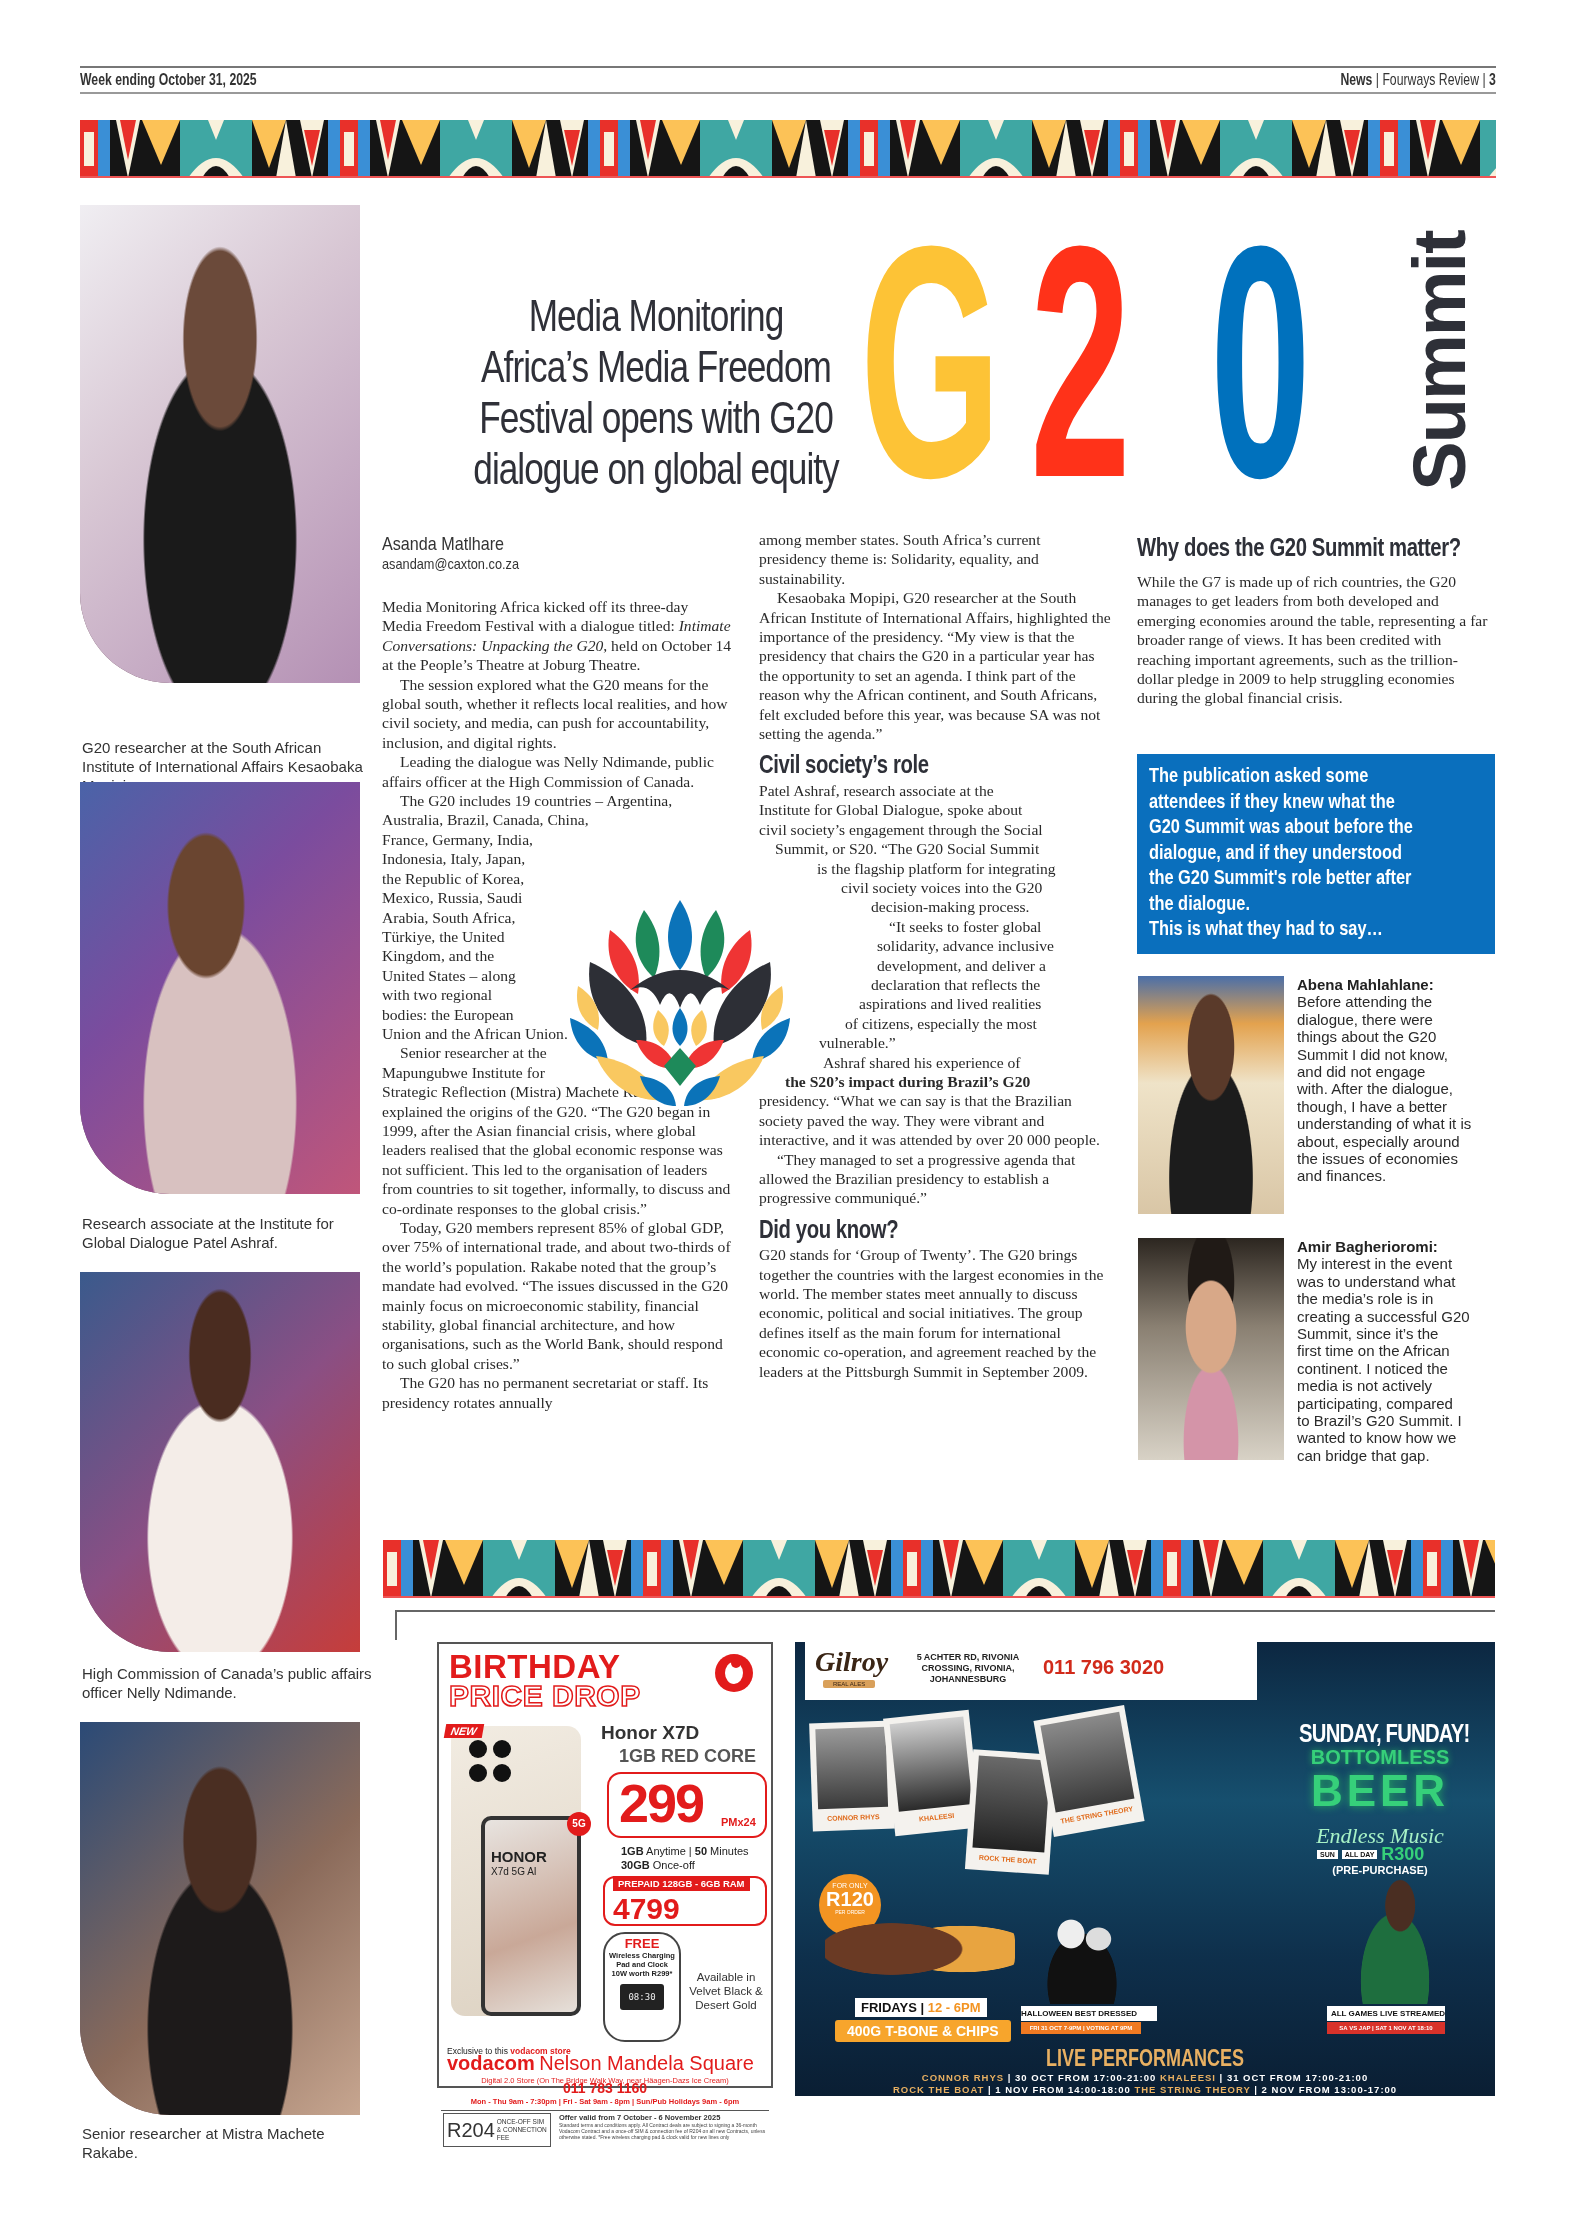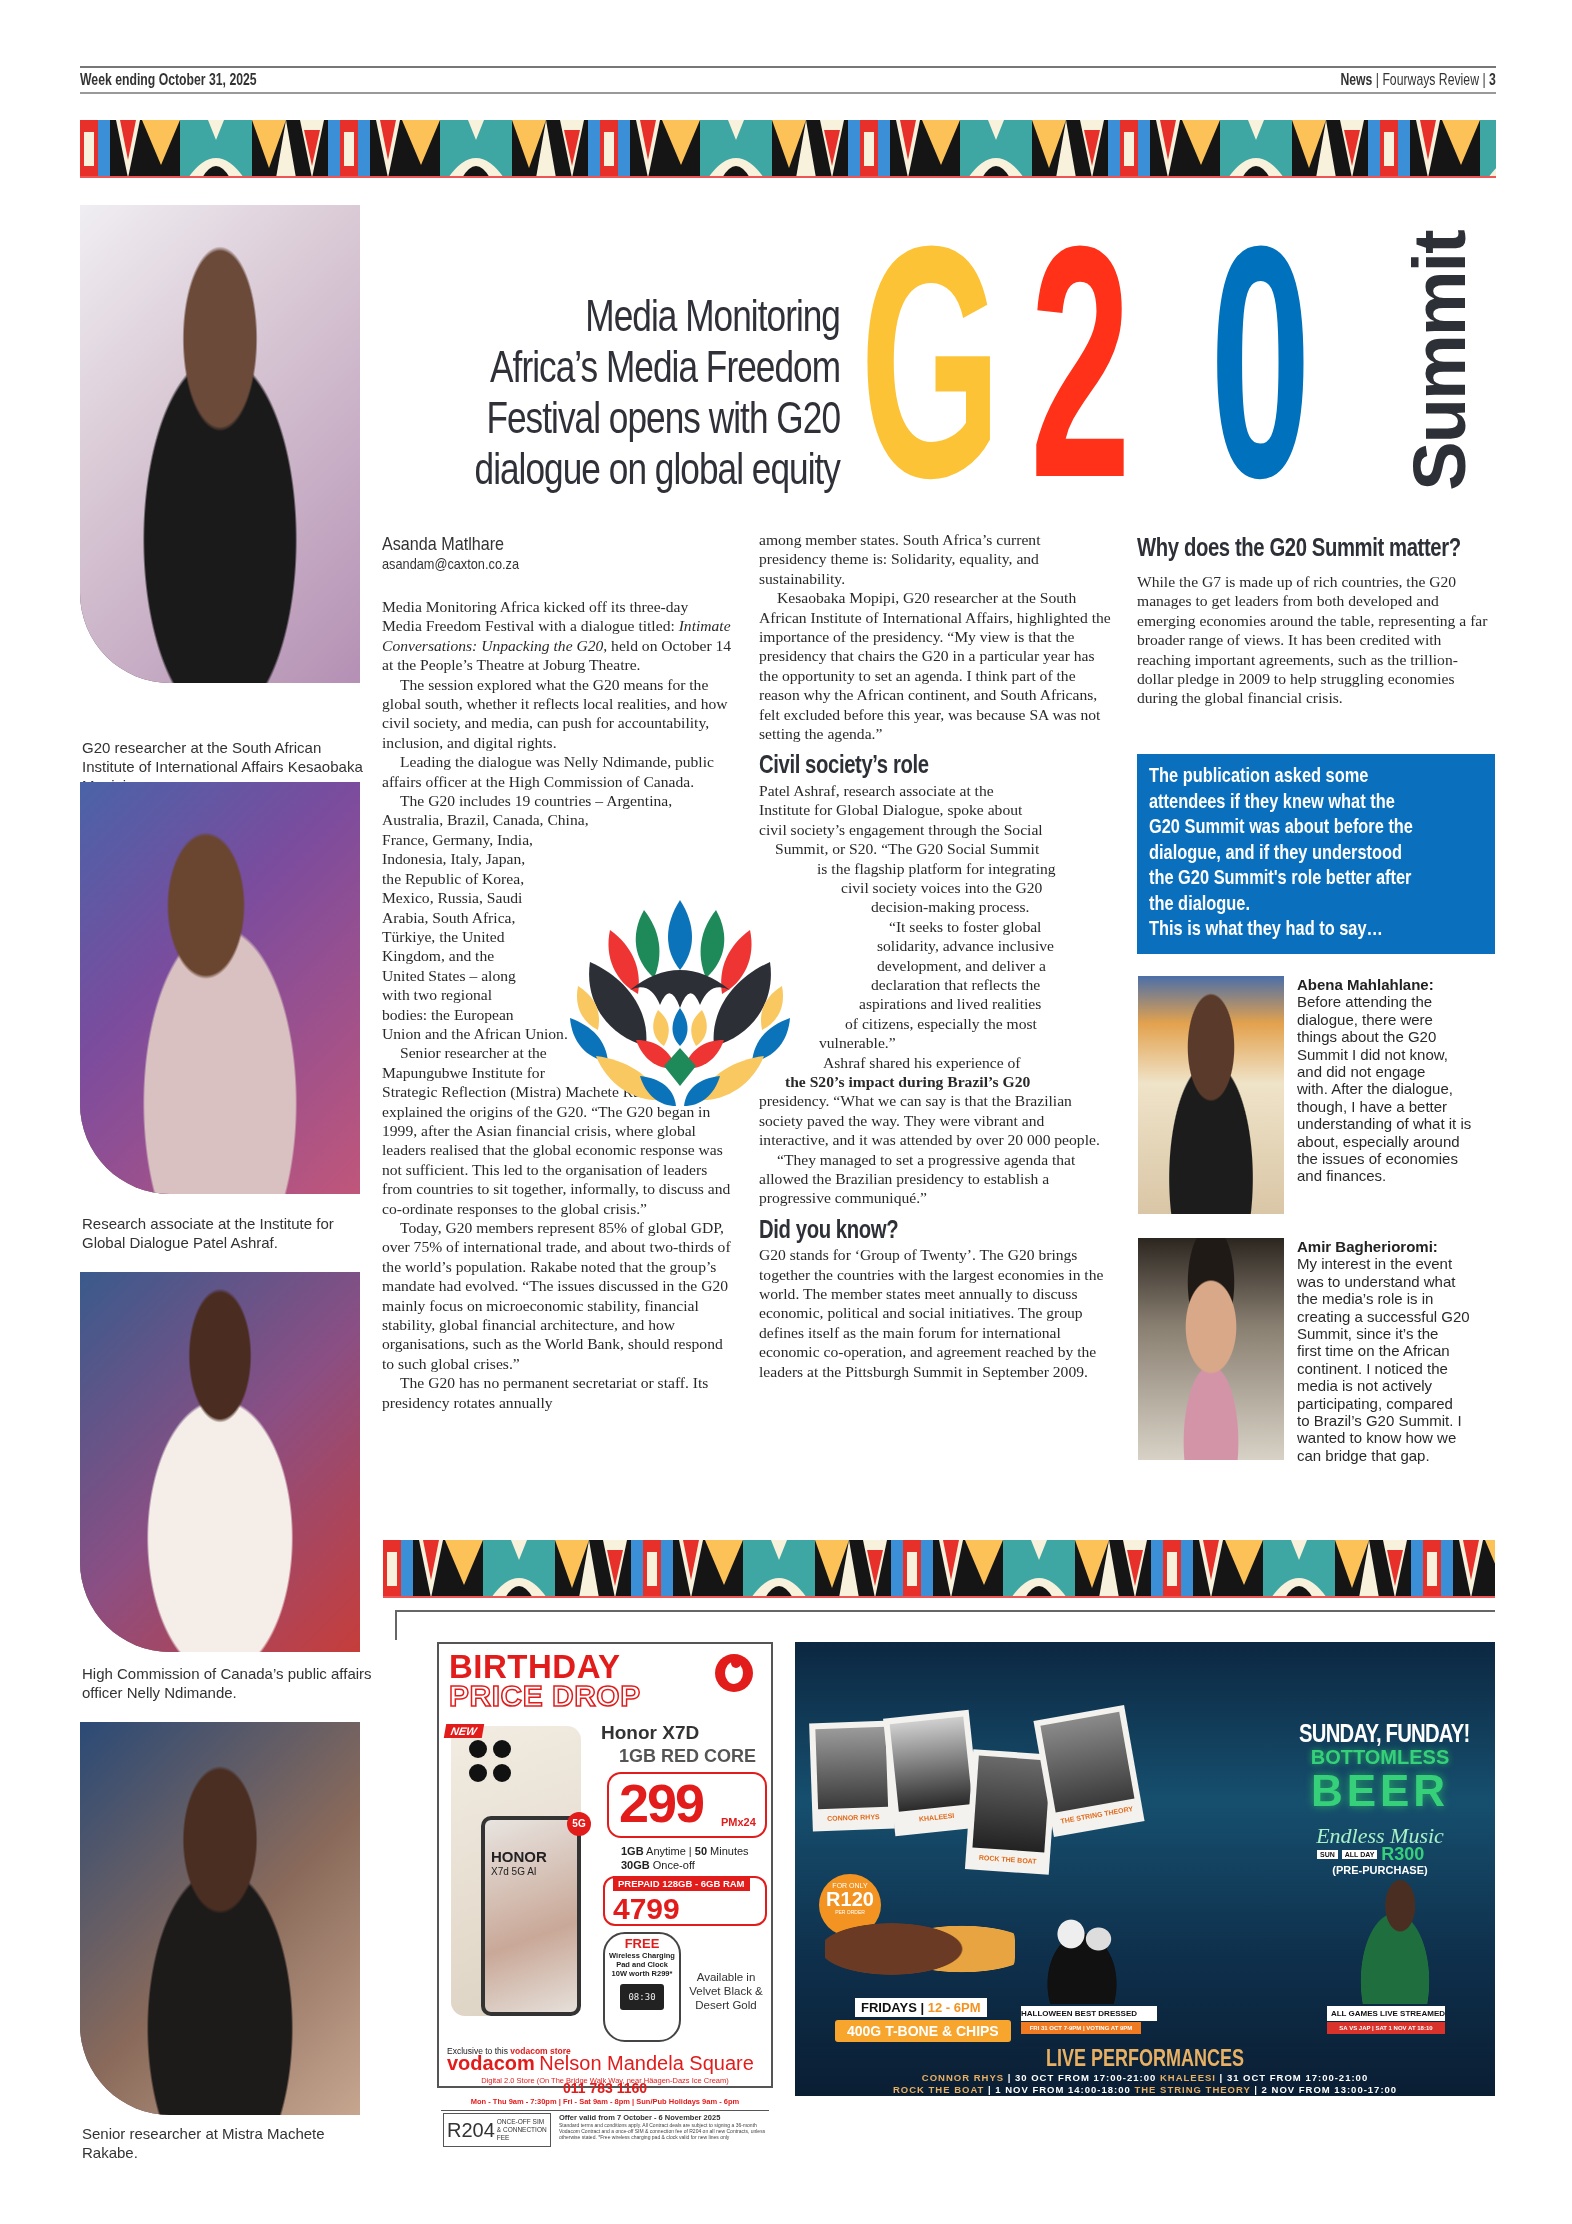--- a/index.html
+++ b/index.html
@@ -17,21 +17,21 @@
   
   .band { height: 58px; overflow: hidden; background: #111; border-bottom: 2px solid #e55; }
   .band svg { display: block; }
 
   
   .photo { left: 80px; width: 280px; background: #6a4a5a; border-radius: 0 0 0 90px; overflow: hidden; }
   .photo .bg { position: absolute; inset: 0; }
   .cap { left: 82px; width: 290px; font-family: "Liberation Sans", sans-serif; font-size: 15px; line-height: 19px; color: #333; }
 
   
-  .headline { left: 380px; top: 290px; width: 460px; text-align: right; font-family: "Liberation Sans", sans-serif; font-size: 44px; line-height: 51px; color: #2f3038; letter-spacing: -1.2px; }
+  .headline { left: 380px; top: 290px; width: 460px; text-align: center; font-family: "Liberation Sans", sans-serif; font-size: 44px; line-height: 51px; color: #2f3038; letter-spacing: -1.2px; }
   .headline span { display: block; transform: scaleX(0.8); transform-origin: right center; white-space: nowrap; }
 
   
   .g20 { top: 212px; height: 300px; font-family: "Liberation Sans", sans-serif; font-weight: bold; font-size: 330px; line-height: 300px; }
   .g20 span { display: inline-block; transform: scaleX(0.55); transform-origin: left center; }
   .summit { left: 1400px; top: 222px; width: 78px; height: 278px; }
   .summit span { position: absolute; left: 50%; top: 50%; transform: translate(-50%,-50%) rotate(-90deg); font-family: "Liberation Sans", sans-serif; font-weight: bold; font-size: 74px; color: #2e3038; white-space: nowrap; letter-spacing: -2px; }
 
   
   .byline { font-family: "Liberation Sans", sans-serif; }
@@ -337,20 +337,26 @@
 <div class="abs" style="left:441px;top:2110px;width:328px;height:40px;border-top:1px solid #555;font-family:'Liberation Sans',sans-serif;">
   <div style="position:absolute;left:2px;top:2px;width:108px;height:34px;border:1px solid #555;display:flex;align-items:center;padding-left:3px;">
     <span style="font-size:20px;color:#333;">R204</span>
     <span style="font-size:6.5px;color:#333;margin-left:2px;line-height:8px;width:52px;">ONCE-OFF SIM &amp; CONNECTION FEE</span>
   </div>
   <div style="position:absolute;left:118px;top:2px;width:210px;font-size:7.5px;font-weight:bold;color:#333;">Offer valid from 7 October - 6 November 2025</div>
   <div style="position:absolute;left:118px;top:11px;width:210px;font-size:5px;color:#444;line-height:6px;">Standard terms and conditions apply. All Contract deals are subject to signing a 36-month Vodacom Contract and a once-off SIM &amp; connection fee of R204 on all new Contracts, unless otherwise stated. *Free wireless charging pad &amp; clock valid for new lines only</div>
 </div>
 
 <div class="abs gilroy">
+  <div class="abs" style="left:10px;top:0;width:452px;height:58px;background:#fff;">
+    <div style="position:absolute;left:10px;top:4px;font-family:'Liberation Serif',serif;font-size:28px;font-weight:bold;color:#3a2515;font-style:italic;">Gilroy</div>
+    <div style="position:absolute;left:18px;top:38px;background:#d9a05a;color:#3a2515;font-size:6px;padding:1px 10px;border-radius:2px;">REAL ALES</div>
+    <div style="position:absolute;left:98px;top:10px;width:130px;font-size:9px;font-weight:bold;color:#222;text-align:center;line-height:11px;">5 ACHTER RD, RIVONIA CROSSING, RIVONIA, JOHANNESBURG</div>
+    <div style="position:absolute;left:238px;top:14px;font-size:20px;font-weight:bold;color:#d12a1a;">011 796 3020</div>
+  </div>
 
   <div class="abs" style="left:16px;top:80px;width:82px;height:108px;background:#f4f2ee;transform:rotate(-2deg);">
     <div style="margin:6px;height:80px;background:linear-gradient(180deg,#9a9a9a,#3a3a3a);"></div>
     <div style="text-align:center;font-size:7px;font-weight:bold;color:#e06a1a;">CONNOR RHYS</div>
   </div>
   <div class="abs" style="left:94px;top:72px;width:86px;height:118px;background:#f4f2ee;transform:rotate(-6deg);">
     <div style="margin:6px;height:88px;background:linear-gradient(180deg,#cfcfcf,#2a2a2a);"></div>
     <div style="text-align:center;font-size:7px;font-weight:bold;color:#e06a1a;">KHALEESI</div>
   </div>
   <div class="abs" style="left:174px;top:110px;width:84px;height:120px;background:#f4f2ee;transform:rotate(4deg);">

